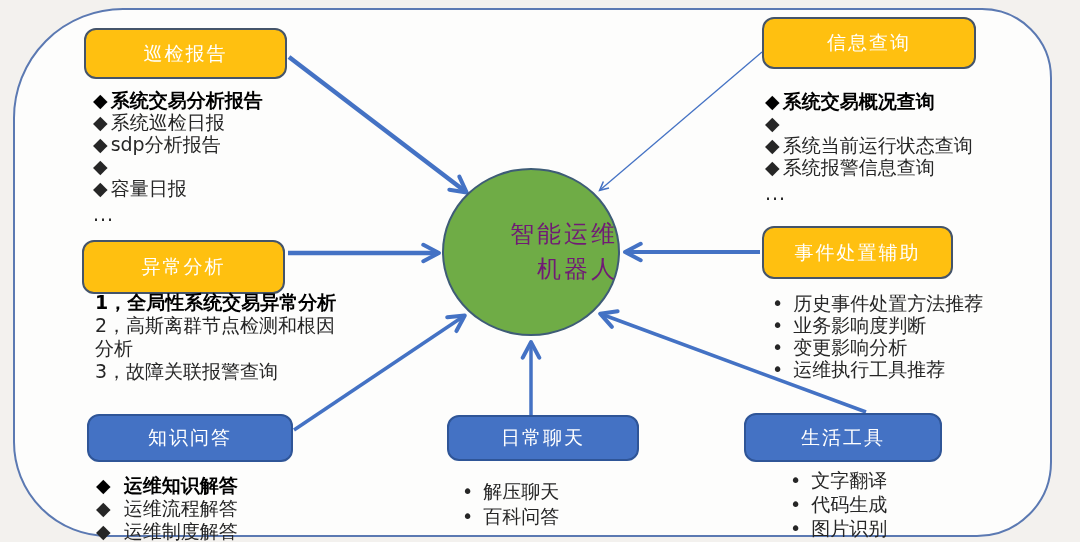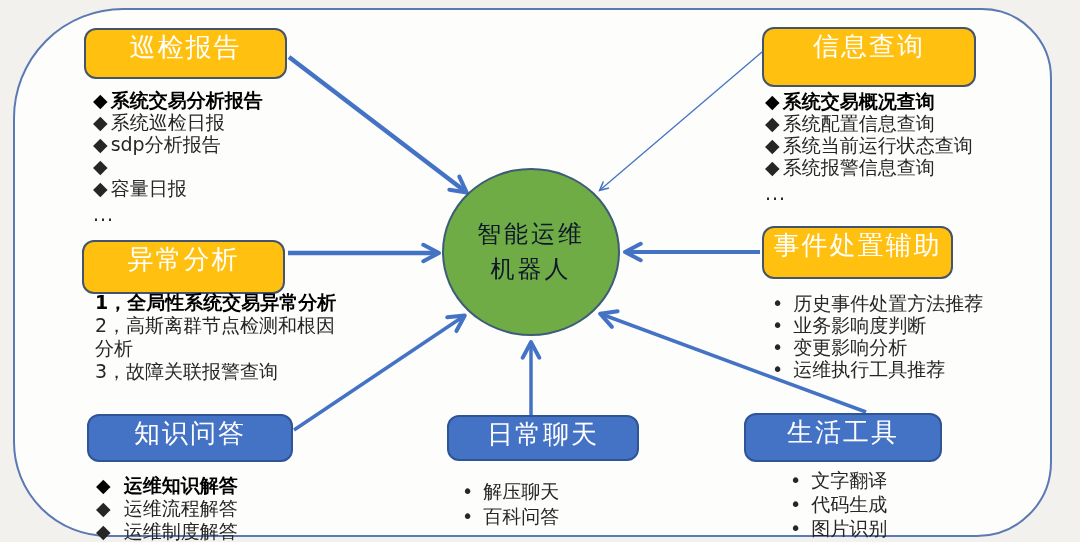--- a/index.html
+++ b/index.html
@@ -10,32 +10,32 @@
     color:#262626;
   }
   .frame{
     position:absolute;left:13px;top:8px;width:1039px;height:529px;
     background:#fdfdfc;border:2px solid #5b79b2;box-sizing:border-box;
     border-radius:110px 70px 75px 95px;
   }
   .arrows{position:absolute;left:0;top:0;width:1080px;height:542px;}
   .arrows line{stroke:#4472c4;}
   .node{
-    position:absolute;display:flex;justify-content:center;
+    position:absolute;display:flex;align-items:center;justify-content:center;
     border-radius:12px;box-sizing:border-box;
-    color:#fff;font-size:26px;letter-spacing:2px;white-space:nowrap;
+    color:#fff;font-size:19px;letter-spacing:2px;white-space:nowrap;
   }
   .node.orange{background:#ffc010;border:2px solid #44546a;}
   .node.blue{background:#4472c4;border:2px solid #2f5597;}
   .center-circle{
     position:absolute;left:442px;top:168px;width:178px;height:168px;
     background:#6fac46;border:2px solid #3e5c76;border-radius:50%;
     box-sizing:border-box;display:flex;flex-direction:column;
-    align-items:center;justify-content:center;
-    color:#0f172a;font-size:24px;letter-spacing:3px;line-height:35px;
+    align-items:flex-end;justify-content:center;
+    color:#701a75;font-size:24px;letter-spacing:3px;line-height:35px;
   }
   .list{position:absolute;font-size:19px;}
   .li{display:flex;align-items:baseline;}
   .li .blt{margin-right:3px;flex:0 0 auto;}
   .li.dot .blt{margin-right:10px;}
   .li.wide .blt{margin-right:13px;}
   .li.bold{font-weight:700;color:#000;}
   .more{margin-top:4px;letter-spacing:1px;}
   .lh22 .li{line-height:22px;}
   .lh23 .li{line-height:23px;}
@@ -87,31 +87,30 @@
     <div class="li">
         <span class="blt">◆</span>
       </div>
     <div class="li">
         <span class="blt">◆</span>
         <span>容量日报</span>
       </div>
     <div class="more">...</div>
   </div>
 
-  <div class="node orange" style="left:762px;top:27px;width:214px;height:60px">
+  <div class="node orange" style="left:762px;top:17px;width:214px;height:52px">
     <span>信息查询</span>
   </div>
   <div class="list lh22" style="left:765px;top:90px">
     <div class="li bold">
         <span class="blt">◆</span>
         <span>系统交易概况查询</span>
       </div>
     <div class="li">
         <span class="blt">◆</span>
-        <span>系统配置信息查询</span>
       </div>
     <div class="li">
         <span class="blt">◆</span>
         <span>系统当前运行状态查询</span>
       </div>
     <div class="li">
         <span class="blt">◆</span>
         <span>系统报警信息查询</span>
       </div>
     <div class="more">...</div>

